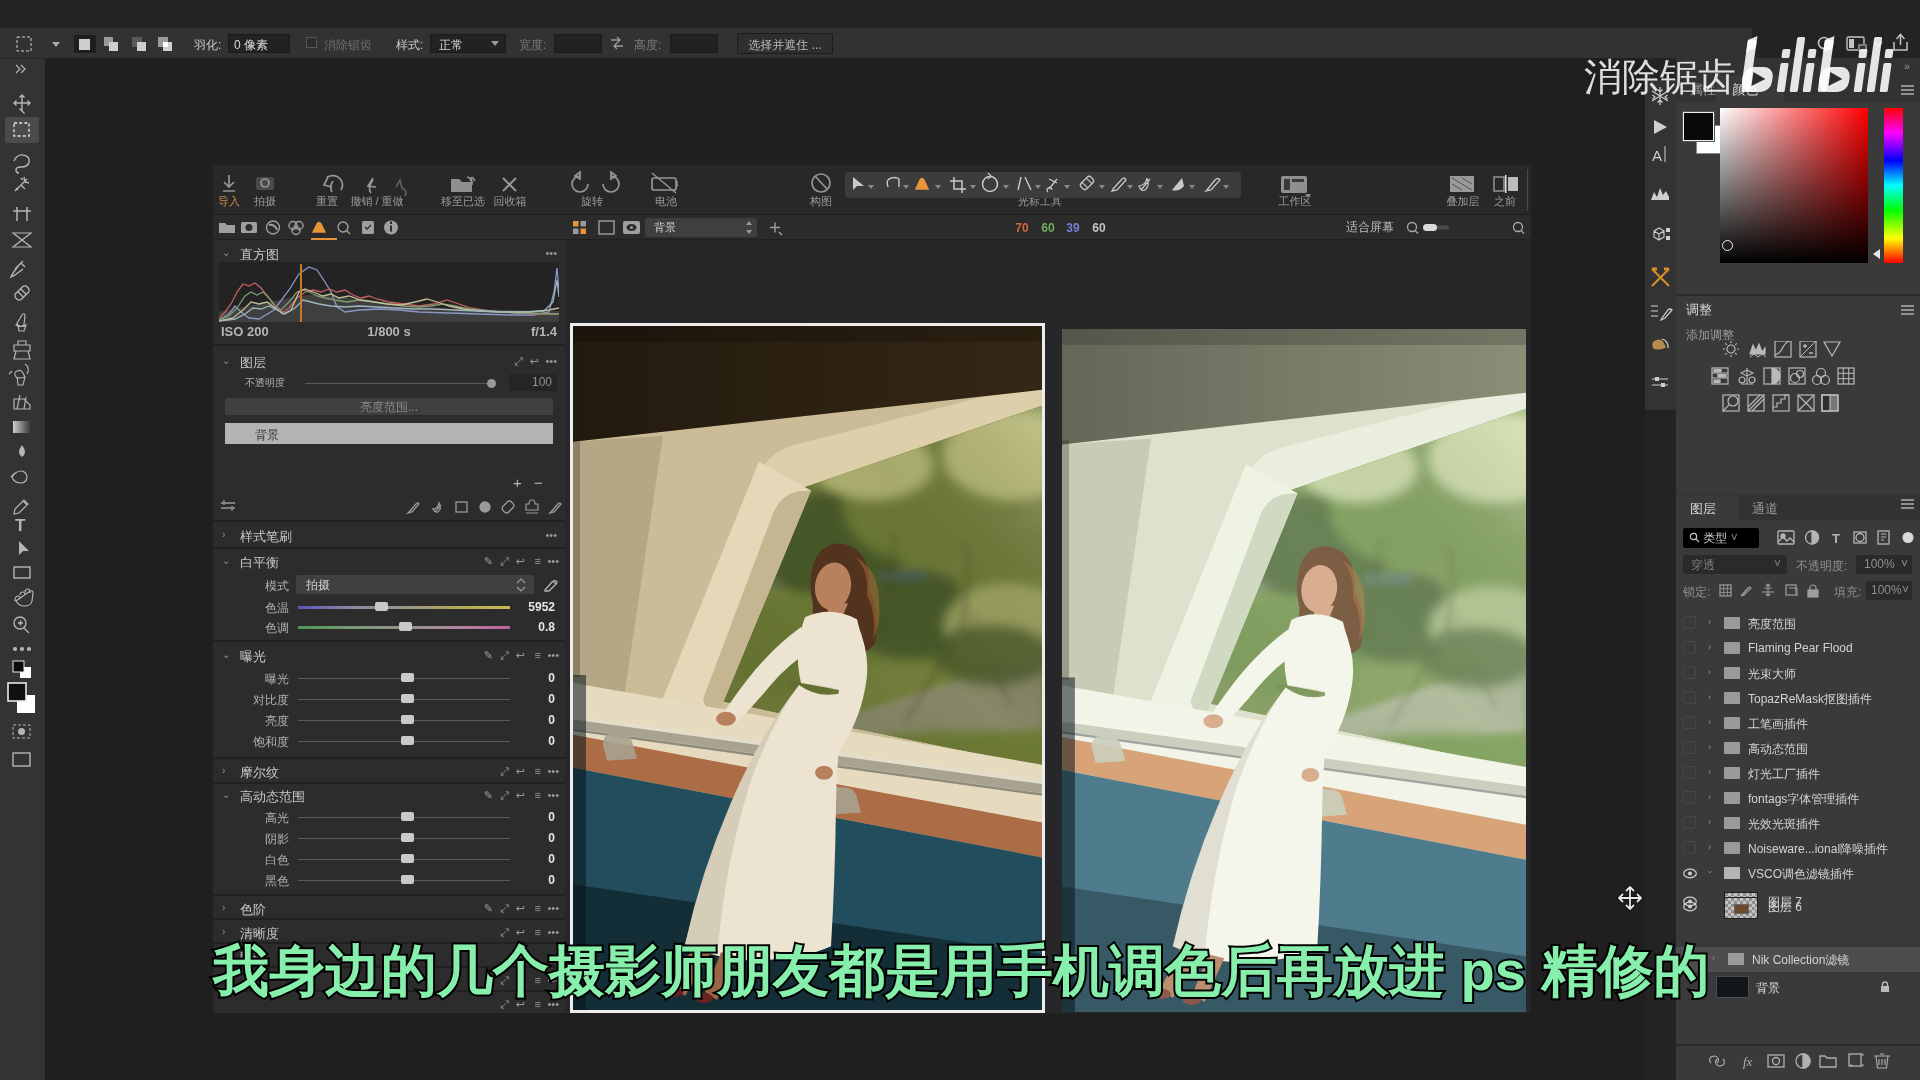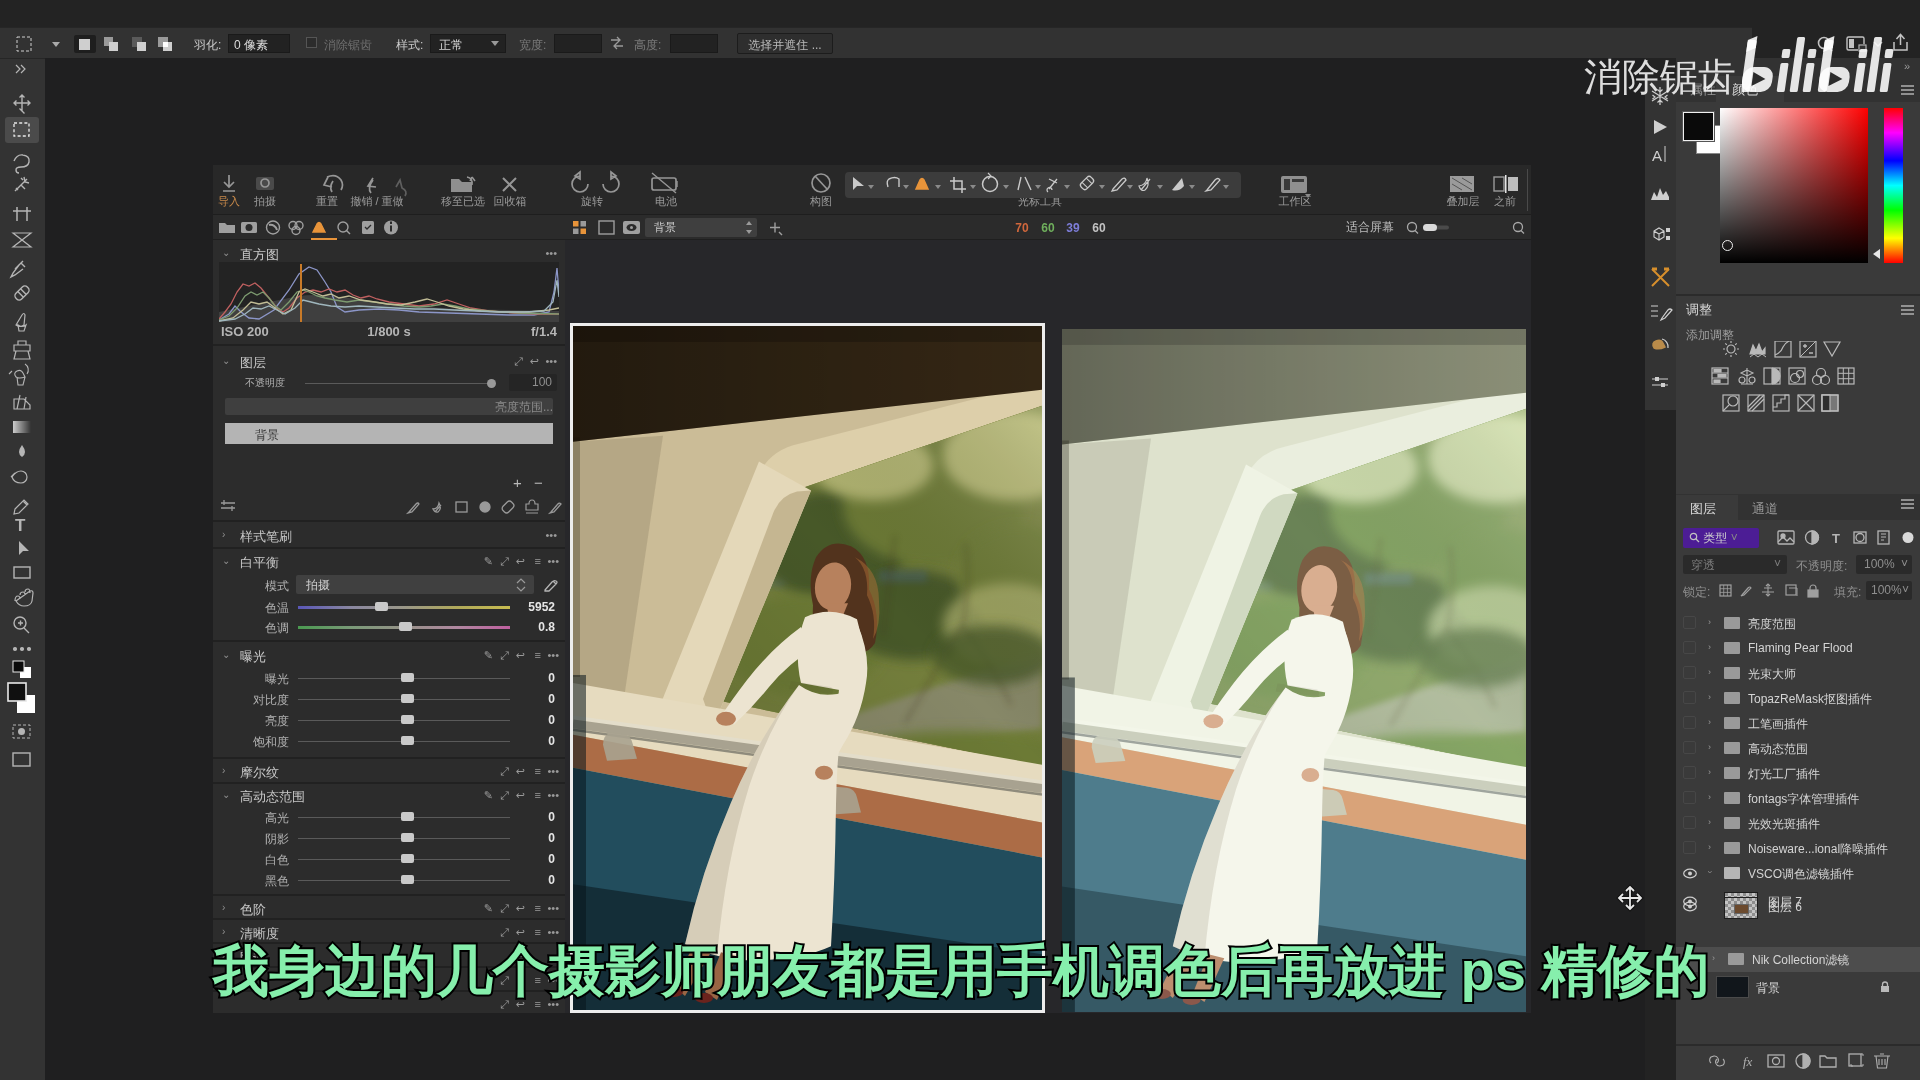--- a/index.html
+++ b/index.html
@@ -355,21 +355,21 @@
           <span class="hico" style="right:42px">⤢</span>
           <span class="hico" style="right:26px">↩</span>
           <span class="hico" style="right:8px">•••</span>
         </div>
     <div class="abs srow" style="left:0;top:133px;width:352px">
       <span class="abs" style="left:32px;top:3px;color:#b0b0b0;font-size:10px">不透明度</span>
       <div class="strack" style="left:92px;width:190px"></div>
       <div class="shandle" style="left:274px;top:6px;width:9px;height:9px;border-radius:50%;background:#999"></div>
       <div class="abs" style="left:296px;top:1px;width:48px;height:17px;background:#252525;border-radius:2px;color:#8f8f8f;font-size:12px;text-align:right;padding:1px 5px 0 0">100</div>
     </div>
-    <div class="abs" style="left:12px;top:158px;width:328px;height:17px;background:#3f3f3f;border-radius:2px;color:#8a8a8a;font-size:12px;text-align:right;padding-top:1px">亮度范围...</div>
+    <div class="abs" style="left:12px;top:158px;width:328px;height:17px;background:#3f3f3f;border-radius:2px;color:#8a8a8a;font-size:12px;text-align:center;padding-top:1px">亮度范围...</div>
     <div class="abs" style="left:12px;top:183px;width:328px;height:21px;background:#b4b4b4;color:#3a3a3a;font-size:12px;padding:4px 0 0 30px">背景</div>
     <div class="abs" style="left:300px;top:234px;width:52px;color:#b9b9b9;font-size:15px">+ <span style="margin-left:8px">−</span></div>
     <svg class="abs" style="left:0;top:256px" width="352" height="22">
       <g stroke="#9a9a9a" fill="none" stroke-width="1.3">
         <path d="M8 7 h14 m-14 5 h14 m-11 -8 v5 m8 1 v5"></path>
         <path d="M196 16 l7 -8 q2 -2 3 0 l-7 8 l-4 1 z"></path>
         <path d="M222 16 l6 -7 m-8 4 q5 0 6 -6 q3 6 -1 9 q-3 1 -5 -3 z"></path>
         <rect x="243" y="6" width="11" height="10"></rect>
         <circle cx="272" cy="11" r="5" fill="#9a9a9a"></circle>
         <g transform="translate(290,0) rotate(45 5 11)">
@@ -768,21 +768,21 @@
     </g>
   </svg>
 
   <div class="abs" style="left:0;top:436px;width:244px;height:26px;background:#323232"></div>
   <div class="abs" style="left:0;top:437px;width:62px;height:25px;background:#3a3a3a"></div>
   <span class="abs ptab" style="left:14px;top:442px">图层</span>
   <span class="abs ptab" style="left:76px;top:442px;color:#9a9a9a">通道</span>
   <svg class="abs" style="left:224px;top:440px" width="16" height="12">
         <path d="M1 2 h13 M1 6 h13 M1 10 h13" stroke="#b0b0b0" stroke-width="1.3"></path>
       </svg>
-  <div class="abs" style="left:7px;top:470px;width:76px;height:20px;background:#4c1d95;border-radius:2px;color:#cfcfcf;font-size:12px;padding:2px 0 0 6px"><svg width="11" height="11" style="vertical-align:-1px">
+  <div class="abs" style="left:7px;top:470px;width:76px;height:20px;background:#000000;border-radius:2px;color:#cfcfcf;font-size:12px;padding:2px 0 0 6px"><svg width="11" height="11" style="vertical-align:-1px">
           <circle cx="4.5" cy="4.5" r="3.2" fill="none" stroke="#c0c0c0" stroke-width="1.2"></circle>
           <path d="M7 7 l3 3" stroke="#c0c0c0" stroke-width="1.2"></path>
         </svg> 类型 <span style="color:#888">˅</span></div>
   <svg class="abs" style="left:100px;top:470px" width="144" height="20">
     <g stroke="#b5b5b5" fill="none" stroke-width="1.3">
       <rect x="2" y="3" width="16" height="13" rx="1"></rect>
           <circle cx="7" cy="8" r="2" fill="#b5b5b5"></circle>
           <path d="M2 14 l5 -5 l4 4 l3 -3 l4 4"></path>
       <g transform="translate(28,0)">
             <circle cx="8" cy="9.5" r="6.5"></circle>

